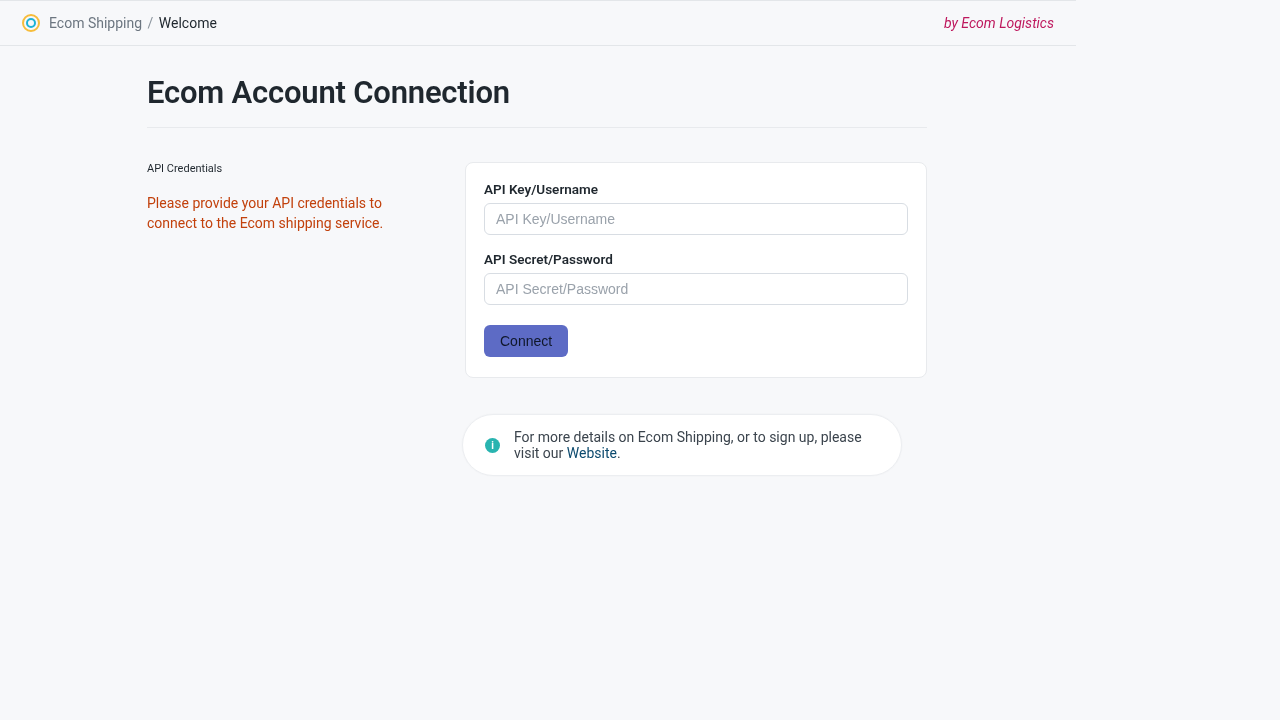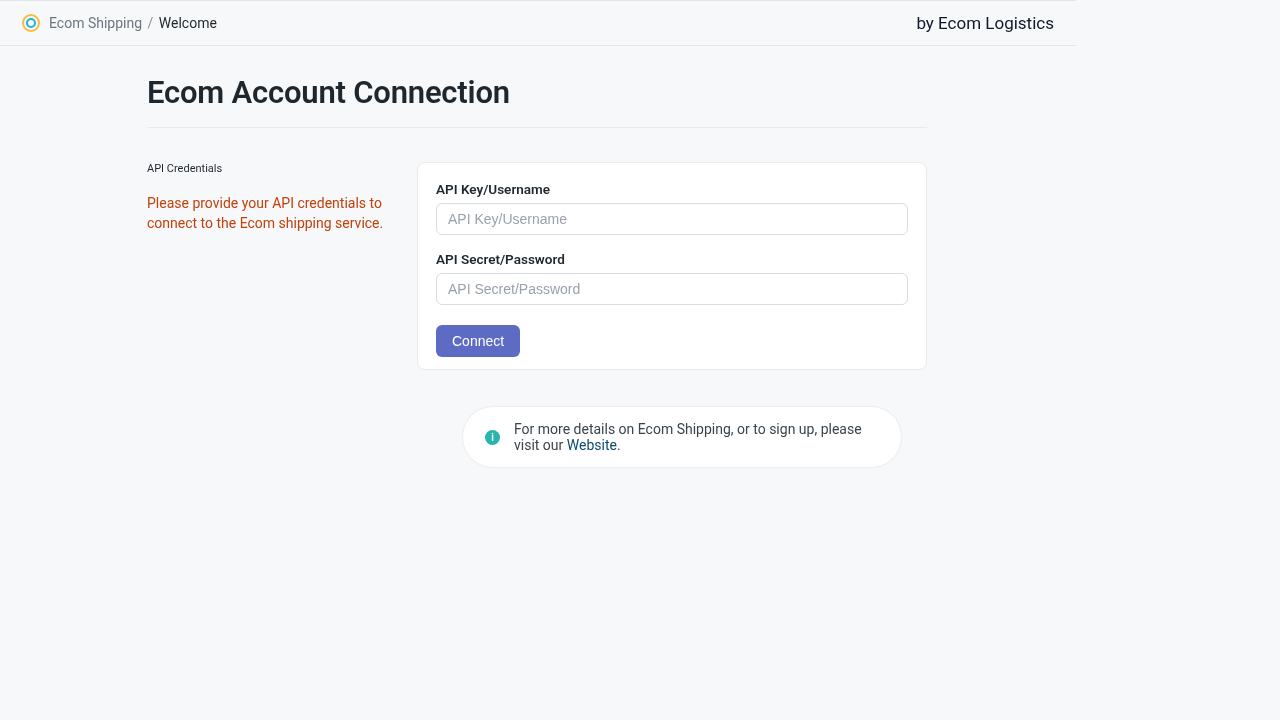--- a/index.html
+++ b/index.html
@@ -1,15 +1,15 @@
 <!DOCTYPE html>
 <html><head>
 <meta charset="utf-8">
 <style>
-  * { box-sizing: border-box; margin: 0; padding: 0; }
+  * { box-sizing: border-box; margin: 0; padding: 0; gap: 48px; }
   body {
     font-family: -apple-system, BlinkMacSystemFont, "Segoe UI", Roboto, "Helvetica Neue", Arial, sans-serif;
     background: #f7f8fa;
     color: #1f272e;
     font-size: 14px;
     width: 1280px;
     height: 720px;
     overflow: hidden;
   }
   .topbar {
@@ -36,21 +36,21 @@
     position: relative;
   }
   .logo-inner {
     width: 10px; height: 10px;
     border-radius: 50%;
     border: 2px solid #1eb3d6;
   }
   .breadcrumb { color: #6c7680; font-size: 14px; }
   .breadcrumb .current { color: #1f272e; }
   .breadcrumb .sep { color: #8a939c; margin: 0 2px; }
-  .topbar-right { color: #0f172a; font-size: 17px; }
+  .topbar-right { color: #be185d; font-size: 14px; font-style: italic; }
 
   .page {
     width: 780px;
     margin: 28px 0 0 147px;
   }
   .page-title {
     font-size: 31px;
     font-weight: 600;
     color: #1f272e;
     letter-spacing: -0.2px;
@@ -79,21 +79,21 @@
     color: #c2410c;
     font-size: 14px;
     line-height: 1.45;
   }
 
   .card {
     flex: 1;
     background: #fff;
     border: 1px solid #e8eaed;
     border-radius: 8px;
-    padding: 18px 18px 12px 18px;
+    padding: 18px 18px 20px 18px;
   }
   .field { margin-bottom: 16px; }
   .field-label {
     display: block;
     font-weight: 600;
     font-size: 13.5px;
     color: #1f272e;
     margin-bottom: 6px;
   }
   .field-input {
@@ -103,21 +103,21 @@
     border-radius: 6px;
     padding: 0 11px;
     font-size: 14px;
     color: #1f272e;
     background: #fff;
   }
   .field-input::placeholder { color: #9aa2ab; }
   .btn-primary {
     display: inline-flex; align-items: center; justify-content: center;
     background: #5d6bc5;
-    color: #ffffff;
+    color: #0f172a;
     border: none;
     border-radius: 6px;
     height: 32px;
     padding: 0 16px;
     font-size: 14px;
     cursor: pointer;
     margin-top: 4px;
   }
 
   .info-pill {

